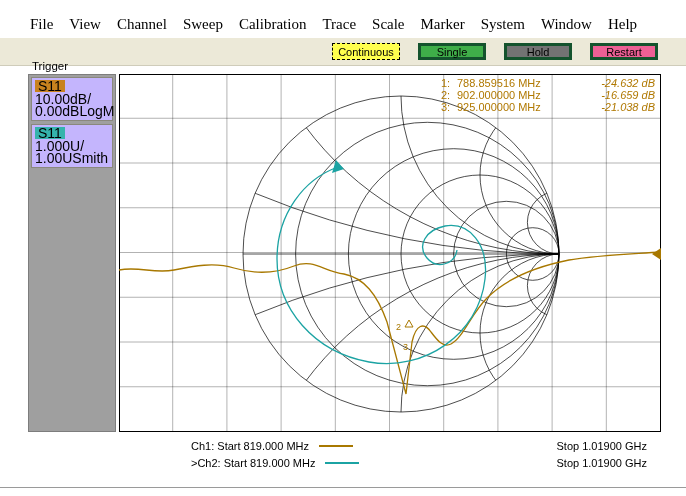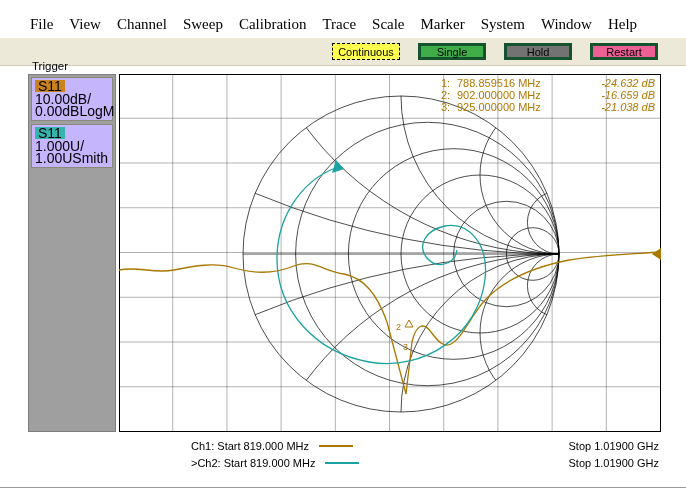--- a/index.html
+++ b/index.html
@@ -37,21 +37,21 @@
   .marker-row{display:flex;}
   .m-idx{width:16px;}
   .m-val{margin-left:auto;font-style:italic;}
 
   .bottom-labels{width:542px;padding-top:5px;font-size:11px;}
   .ch-row{display:flex;align-items:center;height:17px;}
   .ch-label{margin-left:72px;white-space:pre;}
   .ch-swatch{width:34px;height:0;border-top:2px solid #000;margin-left:10px;}
   .ch-swatch.sw1{border-top-color:#a87800;}
   .ch-swatch.sw2{border-top-color:#1ba3a3;}
-  .ch-stop{margin-left:auto;margin-right:2px;white-space:pre;}
+  .ch-stop{margin-left:auto;margin-right:14px;white-space:pre;}
 
   .footer-line{margin-top:16px;border-top:1px solid #9a9a9a;height:0;width:686px;}
 </style>
 </head>
 <body>
 
 <div class="window">
 
   <div class="menubar">
     <span class="menu-item">File</span>

